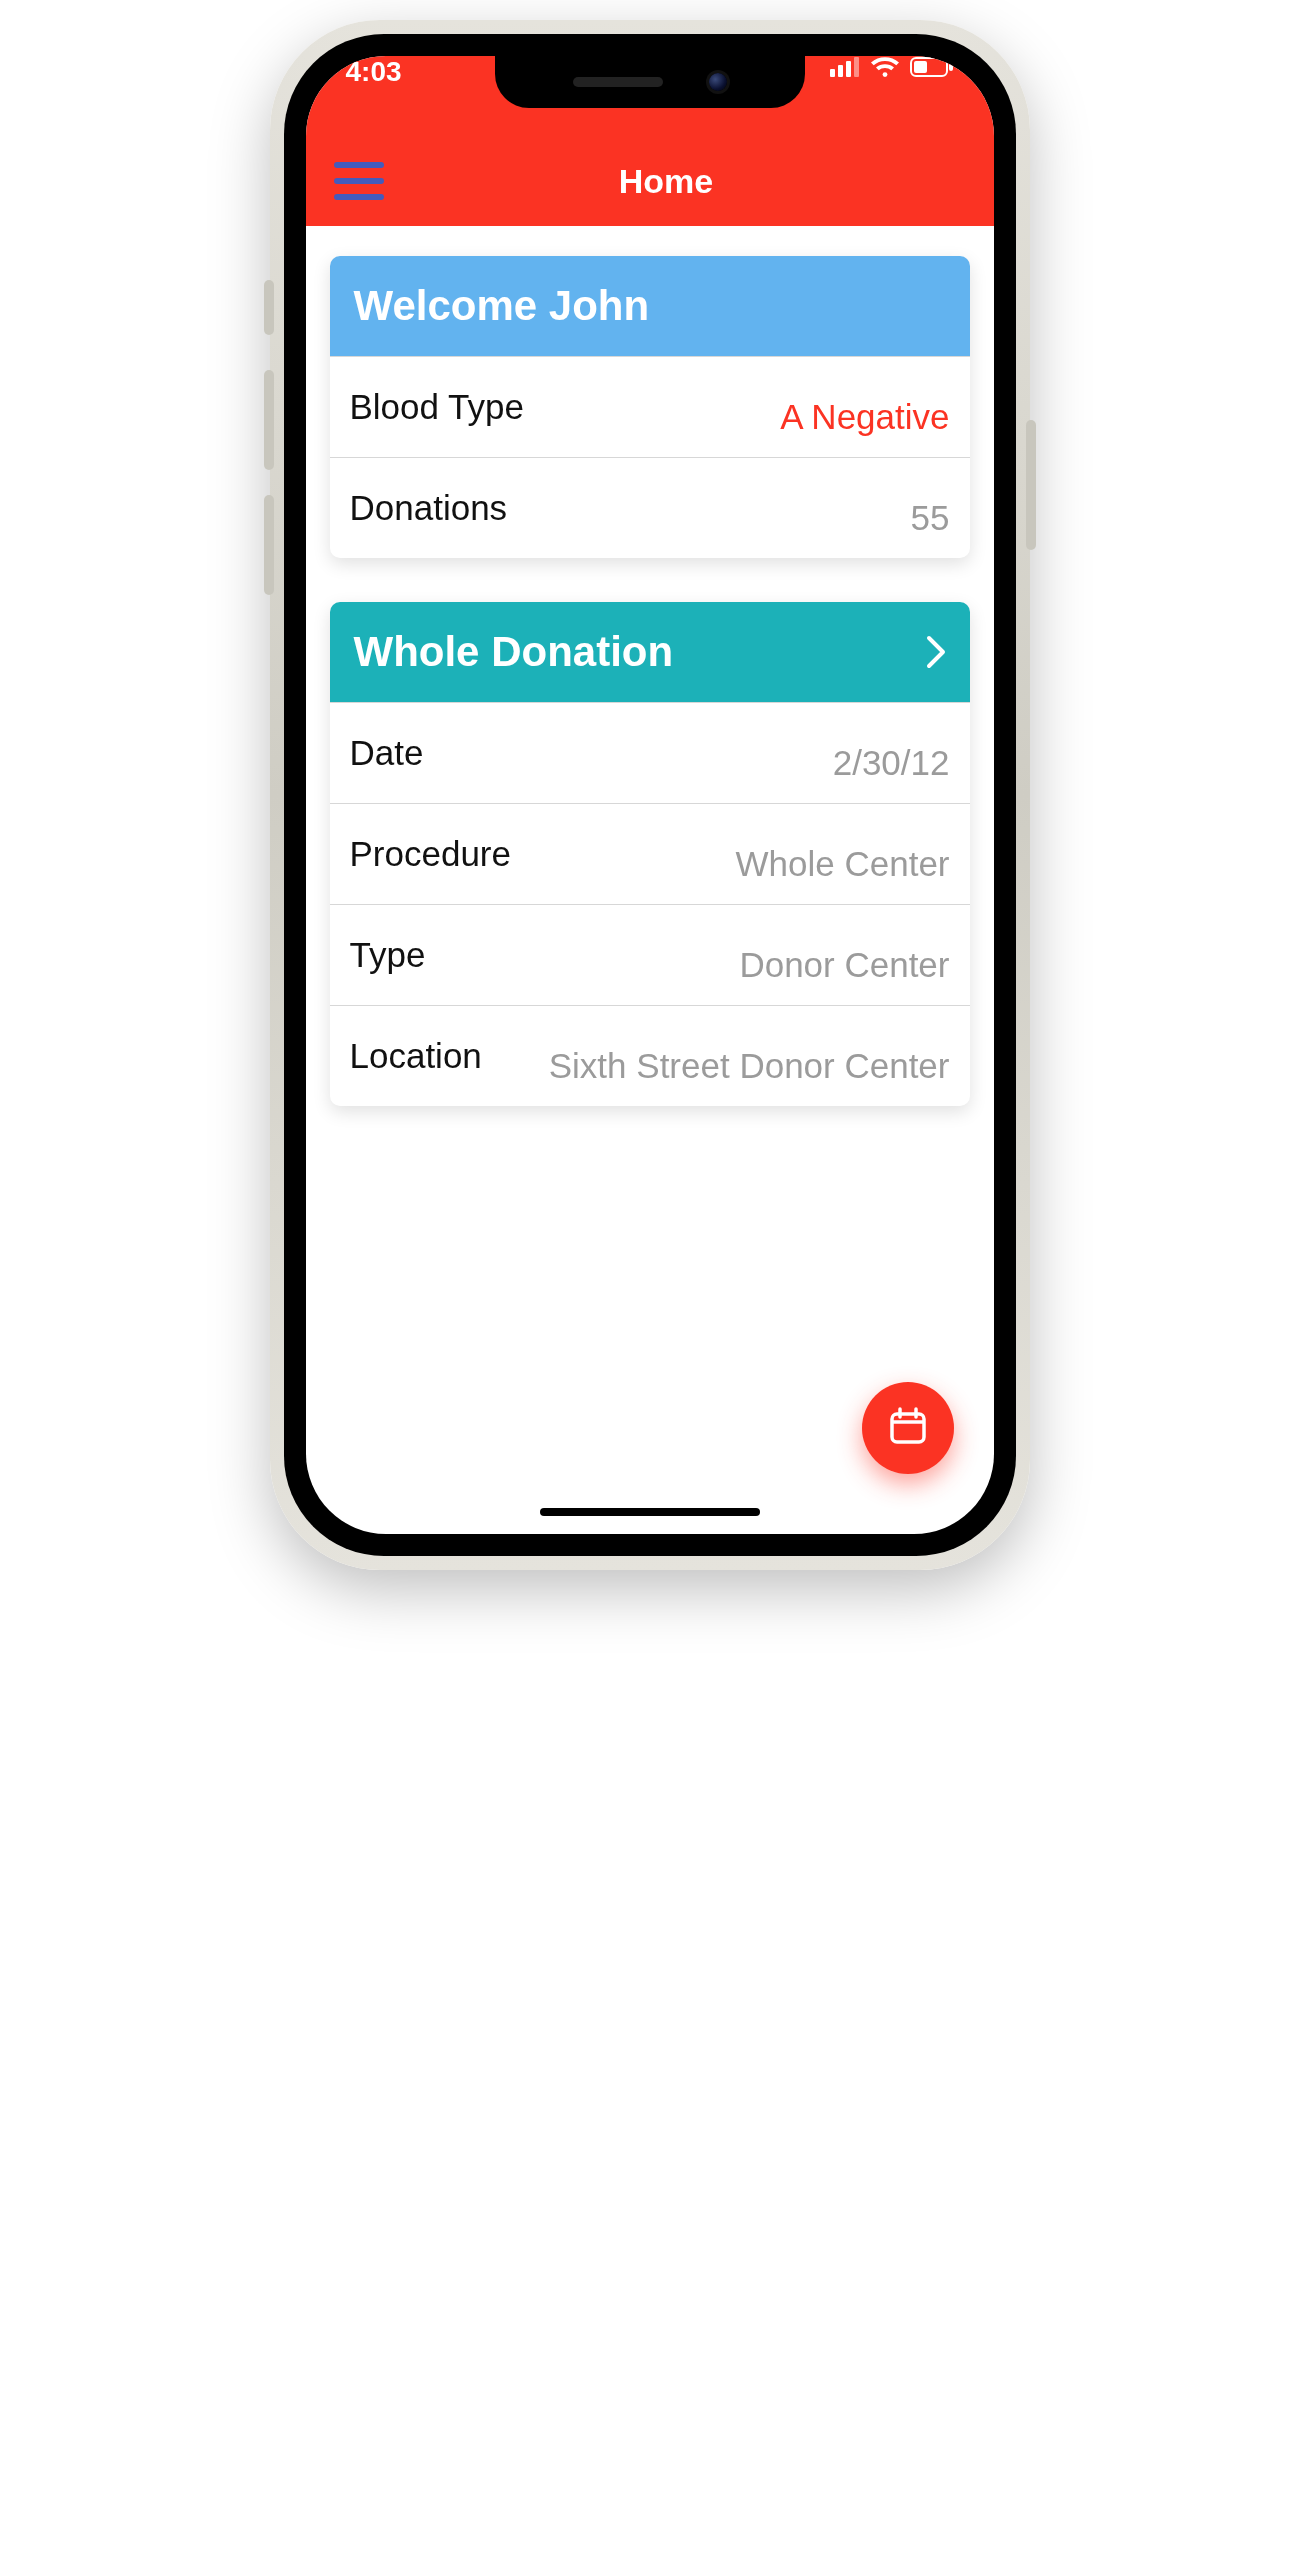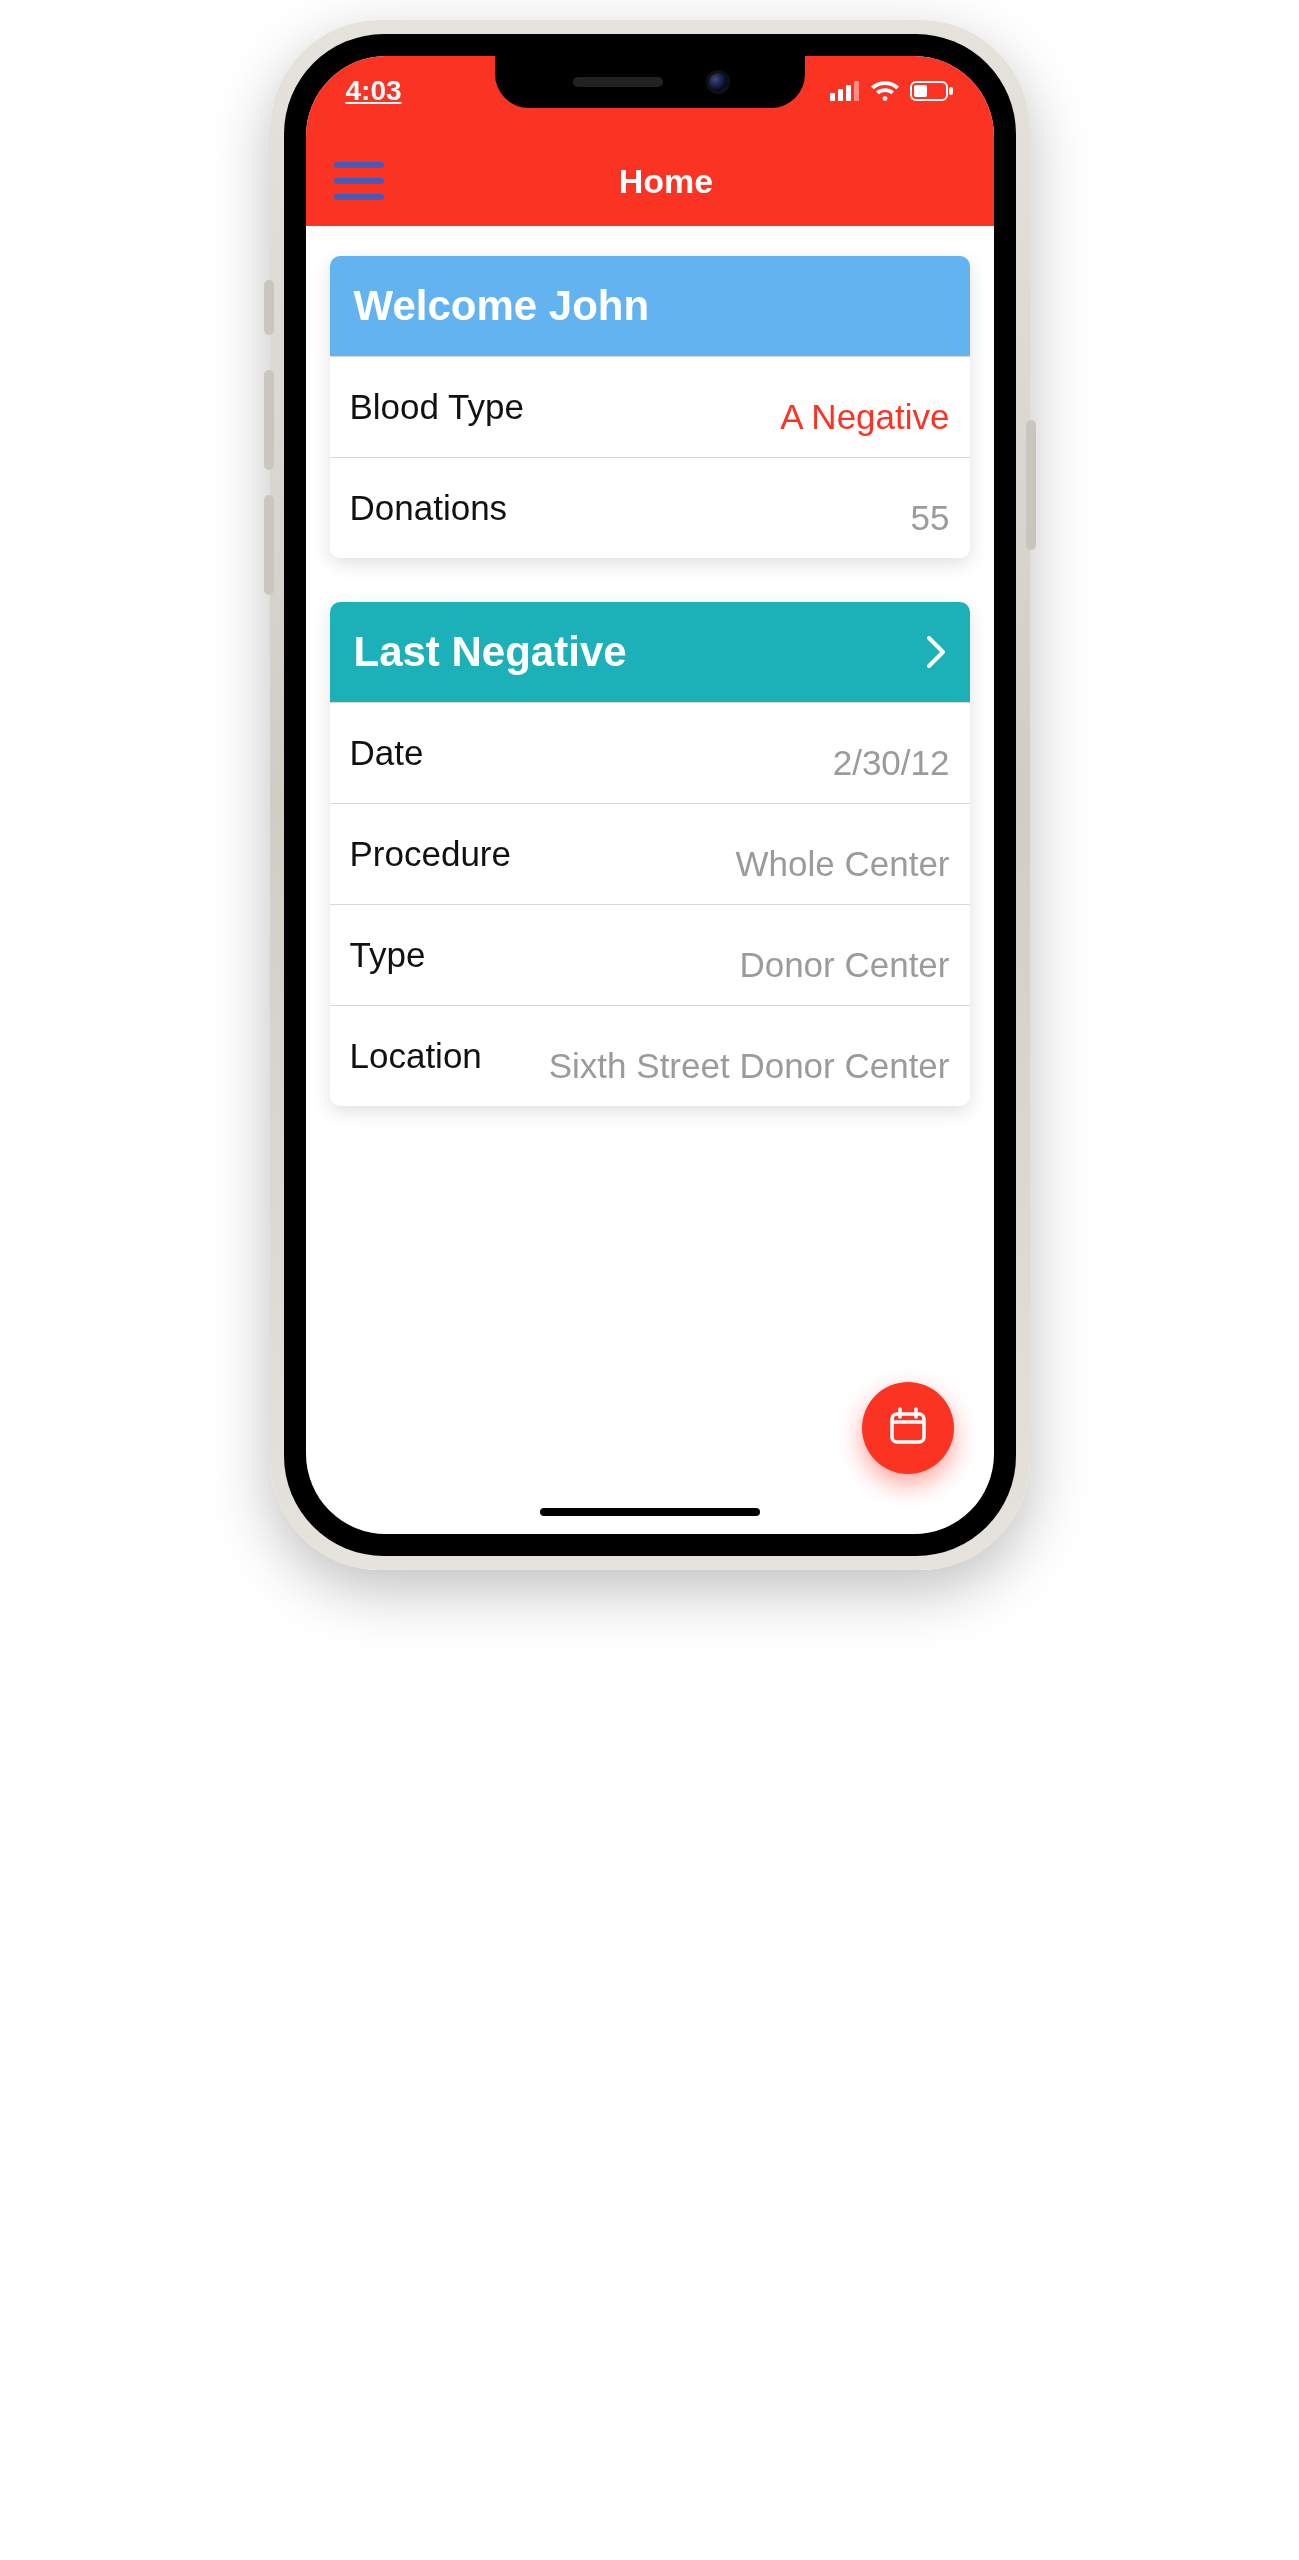--- a/index.html
+++ b/index.html
@@ -80,24 +80,23 @@
   
   .status-red {
     background: #fb3323;
     height: 170px;
     position: relative;
   }
   .status-bar {
     position: absolute; top: 0; left: 0; right: 0;
     height: 70px;
     padding: 0 40px;
-    display: flex; align-items: center; justify-content: space-between;
+    display: flex; align-items: flex-start; justify-content: space-between;
     color: #fff;
     z-index: 40;
-    text-decoration: underline;
   }
   .status-time { font-size: 28px; font-weight: 600; }
   .status-icons { display:flex; align-items:center; gap:10px; }
   .status-icons svg { display:block; }
 
   
   .nav-bar {
     position: absolute; left:0; right:0; bottom:0;
     height: 90px;
     display:flex; align-items:center; justify-content:center;
@@ -233,21 +232,21 @@
               <span class="value value-accent">A Negative</span>
             </div>
             <div class="row">
               <span class="label">Donations</span>
               <span class="value">55</span>
             </div>
           </div>
 
           <div class="card">
             <div class="card-header hdr-teal">
-              <h2>Last Negative</h2>
+              <h2>Whole Donation</h2>
               <span class="chevron">
                 <svg width="20" height="34" viewBox="0 0 20 34">
                   <path d="M3 3l14 14L3 31" fill="none" stroke="#fff" stroke-width="4" stroke-linecap="round" stroke-linejoin="round"></path>
                 </svg>
               </span>
             </div>
             <div class="row">
               <span class="label">Date</span>
               <span class="value">2/30/12</span>
             </div>

